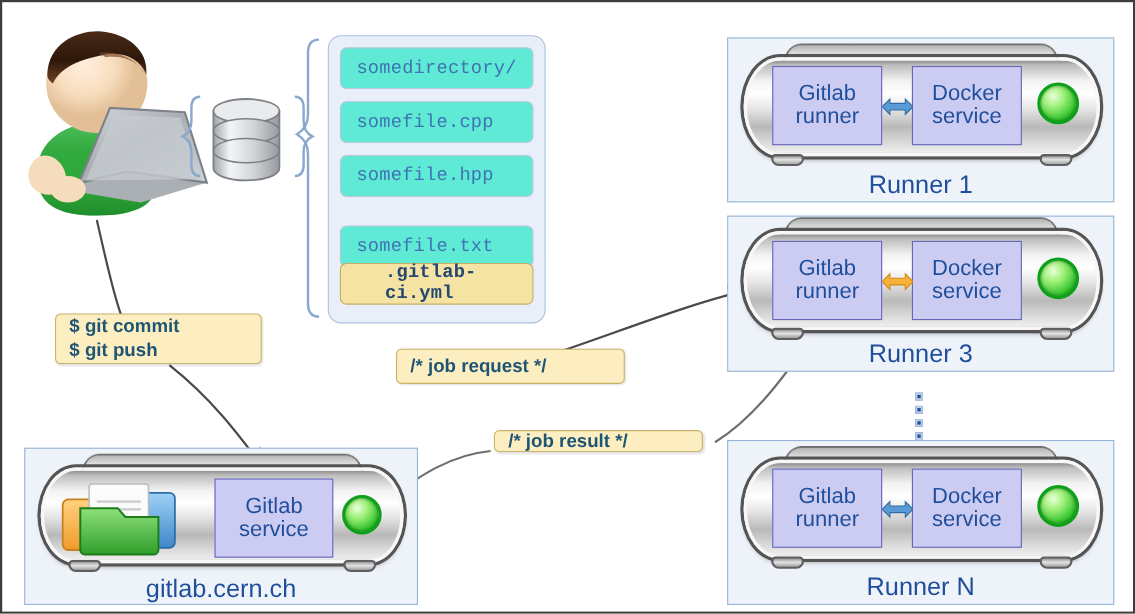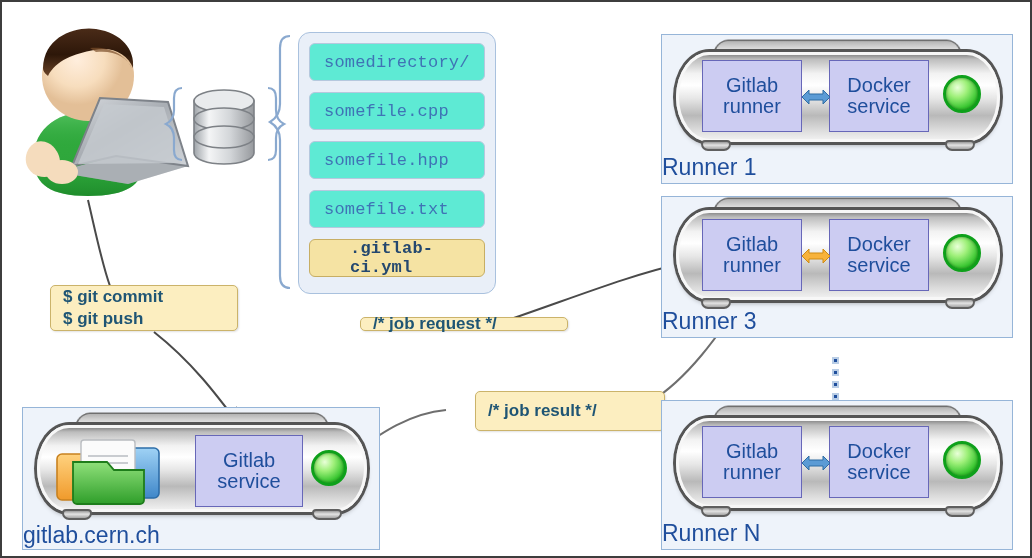--- a/index.html
+++ b/index.html
@@ -80,21 +80,21 @@
 
   .runner-frame {
     position: absolute;
     background: #eef3fa;
     border: 1.5px solid #96b5d8;
     padding-left: 10px;
   }
   .runner-label {
     position: absolute;
     left: 0; right: 0; bottom: 2px;
-    text-align: left;
+    text-align: center;
     color: #1f4e9c;
     font-size: 23px;
   }
 
   
   .filelist-frame {
     position: absolute;
     background: #e9eff8;
     border: 1.6px solid #a9c1de;
     border-radius: 12px;
@@ -218,21 +218,21 @@
   <svg class="overlay">
     <path d="M180 86 q-8 0 -8 10 v12 q0 10 -8 14 q8 4 8 14 v12 q0 10 8 10" fill="none" stroke="#8aa9cf" stroke-width="2.2"></path>
     <path d="M266 86 q8 0 8 10 v12 q0 10 8 14 q-8 4 -8 14 v12 q0 10 -8 10" fill="none" stroke="#8aa9cf" stroke-width="2.2"></path>
     <path d="M288 34 q-10 0 -10 12 v56 q0 12 -10 18 q10 6 10 18 v136 q0 12 10 12" fill="none" stroke="#8aa9cf" stroke-width="2.2"></path>
   </svg>
 
   <div class="filelist-frame" style="left:296px; top:30px; width:198px; height:262px;">
     <div class="file-item" style="top:10px;">somedirectory/</div>
     <div class="file-item" style="top:108px;">somefile.hpp</div>
     <div class="file-item" style="top:59px;">somefile.cpp</div>
-    <div class="file-item" style="top:157px;">somefile.txt</div>
+    <div class="file-item" style="top:172px;">somefile.txt</div>
     <div class="file-item hl" style="top:206px;">.gitlab-ci.yml</div>
   </div>
 
   <svg class="overlay">
     <defs>
       <marker id="ah" markerWidth="11" markerHeight="9" refX="9" refY="4.5" orient="auto">
         <path d="M0,0 L11,4.5 L0,9 z" fill="#4a4a4a"></path>
       </marker>
     </defs>
 
@@ -242,23 +242,23 @@
 
     <path d="M500 320 C560 300 630 272 678 262" fill="none" stroke="#4a4a4a" stroke-width="2" marker-end="url(#ah)"></path>
 
     <path d="M748 284 C716 336 684 378 648 400" fill="none" stroke="#6e6e6e" stroke-width="2"></path>
     <path d="M444 408 C400 412 368 440 338 460" fill="none" stroke="#6e6e6e" stroke-width="2"></path>
   </svg>
 
   <div class="note" style="left:48px; top:283px; width:188px; height:46px;">$ git commit
 $ git push</div>
 
-  <div class="note" style="left:358px; top:315px; width:208px; height:14px; justify-content:center;">/* job request */</div>
-
-  <div class="note" style="left:473px; top:389px; width:190px; height:40px; justify-content:center;">/* job result */</div>
+  <div class="note" style="left:358px; top:315px; width:208px; height:32px; justify-content:center;">/* job request */</div>
+
+  <div class="note" style="left:447px; top:389px; width:190px; height:20px; justify-content:center;">/* job result */</div>
 
   <div class="runner-frame" style="left:20px; top:405px; width:358px; height:143px;">
     <div class="server" style="left:0; top:0; width:358px; height:118px;">
       <div class="lid"></div>
       <div class="body"></div>
       <div class="foot l"></div>
       <div class="foot r"></div>
     </div>
 
     <div class="abs" style="left:32px; top:28px; width:108px; height:72px;">

